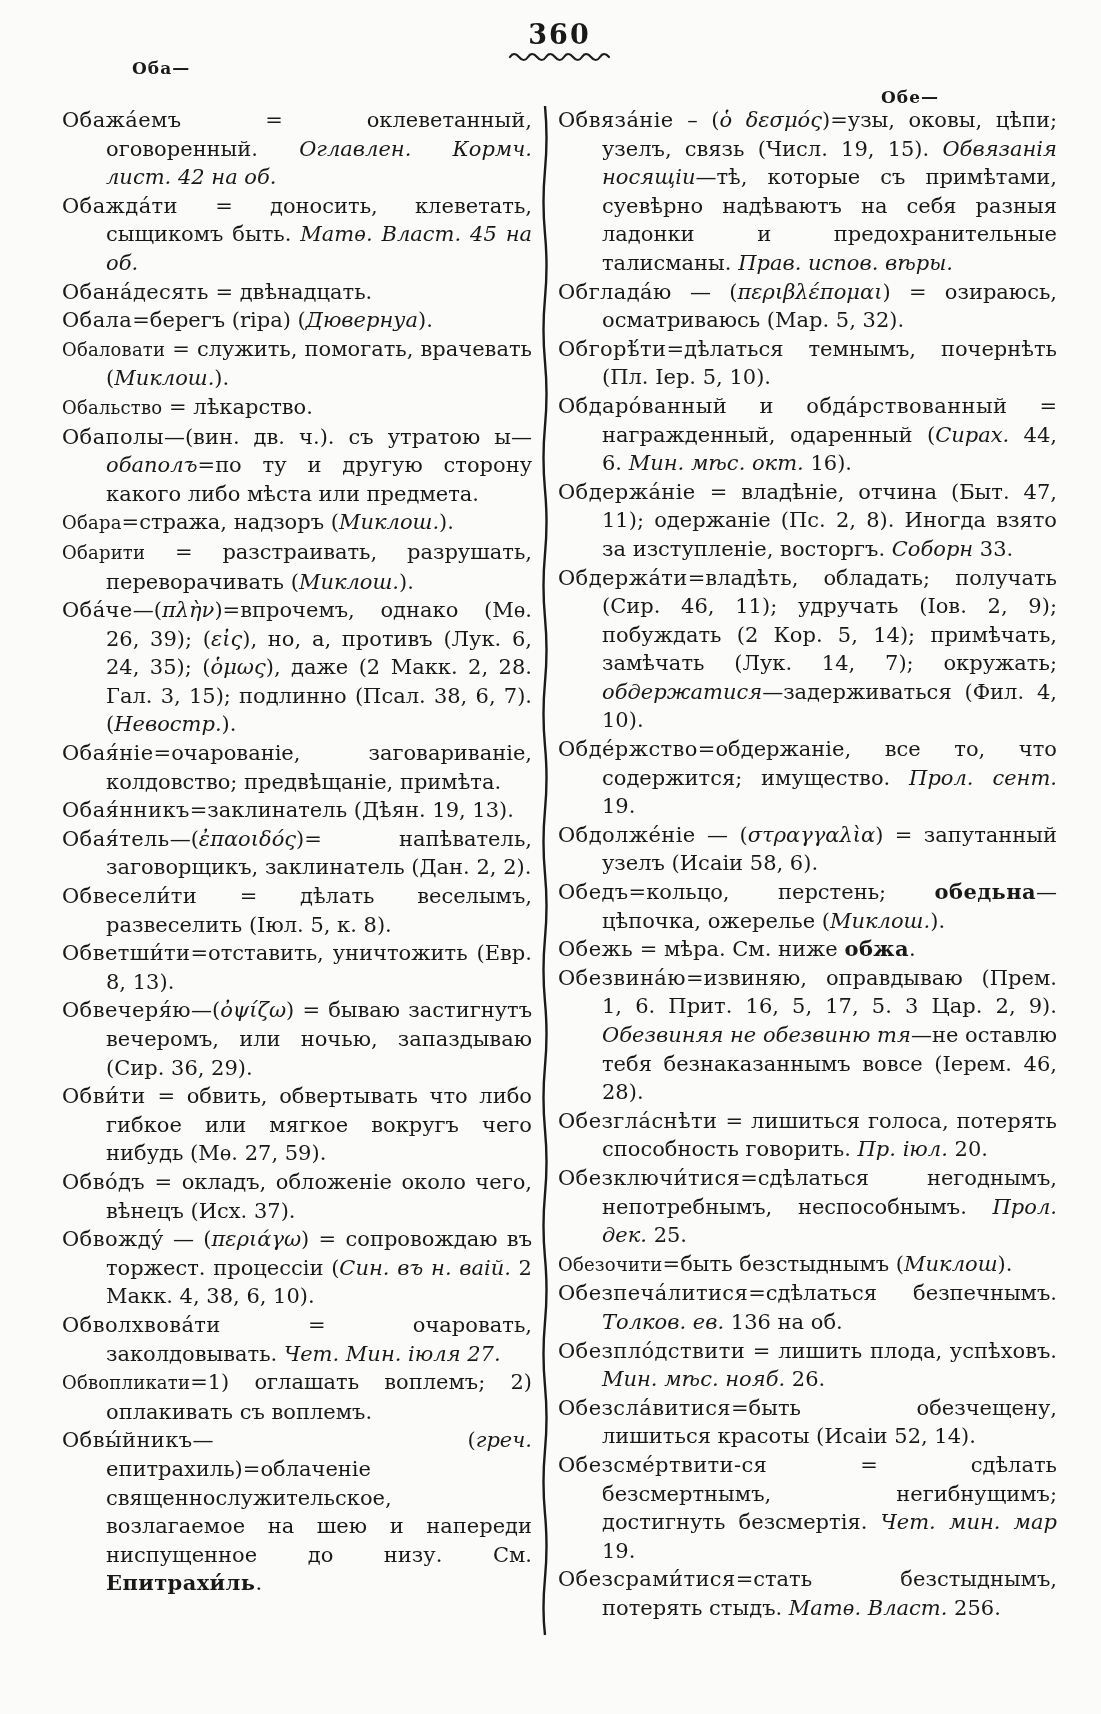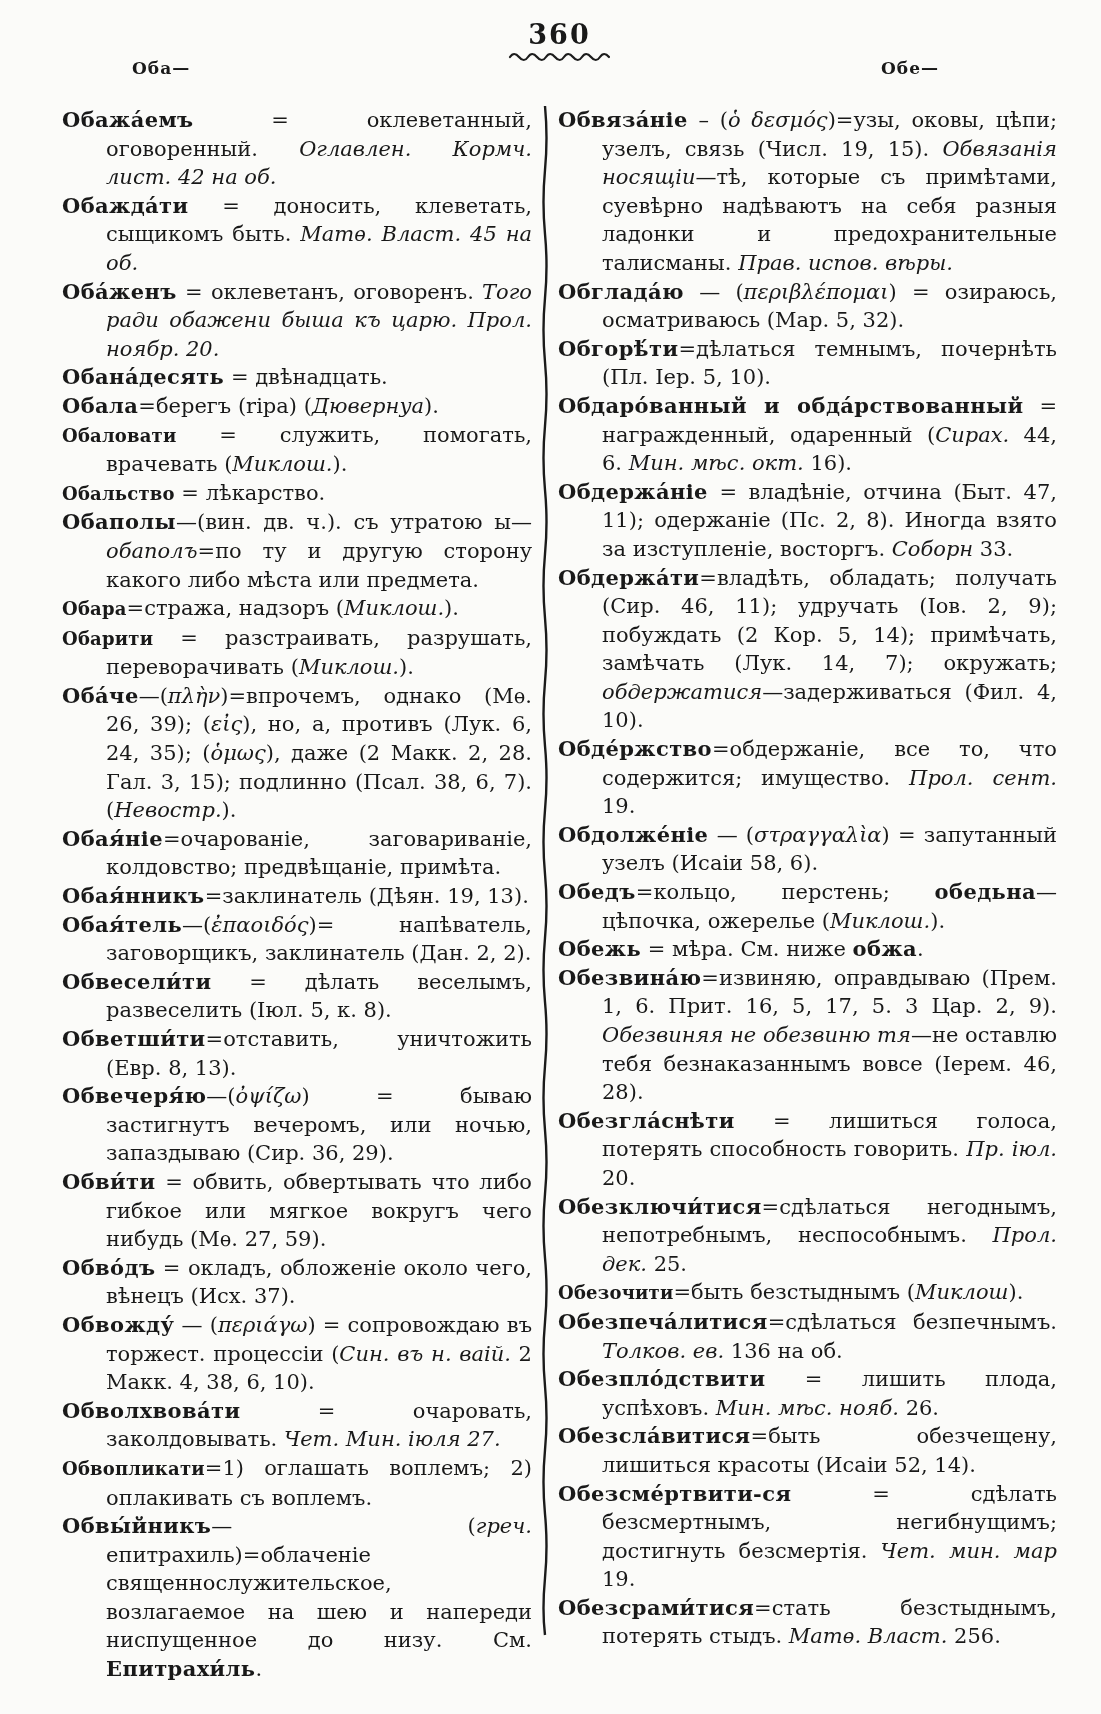--- a/index.html
+++ b/index.html
@@ -34,21 +34,21 @@
     margin: 0 auto;
   }
   .running-head {
     position: absolute;
     top: 38px;
     font-size: 17px;
     font-weight: bold;
     letter-spacing: 1px;
   }
   .running-head.left { left: 70px; }
-  .running-head.right { right: 118px; }
+  .running-head.right { right: 118px; margin-top: 29px; }
 
   .columns {
     display: flex;
     align-items: stretch;
   }
   .col {
     box-sizing: border-box;
   }
   .col-left  { width: 470px; }
   .col-right { flex: 1; }
@@ -59,21 +59,21 @@
   }
   .entry {
     margin: 0;
     font-size: 21px;
     line-height: 28.6px;
     text-align: justify;
     padding-left: 44px;
     text-indent: -44px;
   }
   .hw {
-    font-weight: bold;
+    font-weight: normal;
     letter-spacing: 0.4px;
   }
   .hw.sm { font-size: 18px; letter-spacing: 0.2px; margin-top: 12px; }
   .it { font-style: italic; }
   .hw-inline { font-weight: bold; letter-spacing: 0.4px; }
 </style>
 </head>
 <body>
 
 <div class="page">
@@ -83,21 +83,20 @@
       <path d="M2 7 q4 -6 9 0 t9 0 t9 0 t9 0 t9 0 t9 0 t9 0 t9 0 t9 0 t9 0 t9 0" fill="none" stroke="#1c1c1c" stroke-width="2.2" stroke-linecap="round"></path>
     </svg>
     <div class="running-head left">Оба—</div>
     <div class="running-head right">Обе—</div>
   </div>
 
   <div class="columns">
     <div class="col col-left" id="col-left">
         <p class="entry"><span class="hw">Обажа́емъ</span><span> = оклеветанный, оговоренный. </span><span class="it">Оглавлен. Кормч. лист. 42 на об.</span></p>
         <p class="entry"><span class="hw">Обажда́ти</span><span> = доносить, клеветать, сыщикомъ быть. </span><span class="it">Матѳ. Власт. 45 на об.</span></p>
-        <p class="entry"><span class="hw">Оба́женъ</span><span> = оклеветанъ, оговоренъ. </span><span class="it">Того ради обажени быша къ царю. Прол. ноябр. 20.</span></p>
         <p class="entry"><span class="hw">Обана́десять</span><span> = двѣнадцать.</span></p>
         <p class="entry"><span class="hw">Обала</span><span>=берегъ (ripa) (</span><span class="it">Дювернуа</span><span>).</span></p>
         <p class="entry"><span class="hw sm">Обаловати</span><span> = служить, помогать, врачевать (</span><span class="it">Миклош.</span><span>).</span></p>
         <p class="entry"><span class="hw sm">Обальство</span><span> = лѣкарство.</span></p>
         <p class="entry"><span class="hw">Обаполы</span><span>—(вин. дв. ч.). съ утратою ы— </span><span class="it">обаполъ</span><span>=по ту и другую сторону какого либо мѣста или предмета.</span></p>
         <p class="entry"><span class="hw sm">Обара</span><span>=стража, надзоръ (</span><span class="it">Миклош.</span><span>).</span></p>
         <p class="entry"><span class="hw sm">Обарити</span><span> = разстраивать, разрушать, переворачивать (</span><span class="it">Миклош.</span><span>).</span></p>
         <p class="entry"><span class="hw">Оба́че</span><span>—(</span><span class="it">πλὴν</span><span>)=впрочемъ, однако (Мѳ. 26, 39); (</span><span class="it">εἰς</span><span>), но, а, противъ (Лук. 6, 24, 35); (</span><span class="it">ὁμως</span><span>), даже (2 Макк. 2, 28. Гал. 3, 15); подлинно (Псал. 38, 6, 7). (</span><span class="it">Невостр.</span><span>).</span></p>
         <p class="entry"><span class="hw">Обая́ніе</span><span>=очарованіе, заговариваніе, колдовство; предвѣщаніе, примѣта.</span></p>
         <p class="entry"><span class="hw">Обая́нникъ</span><span>=заклинатель (Дѣян. 19, 13).</span></p>

